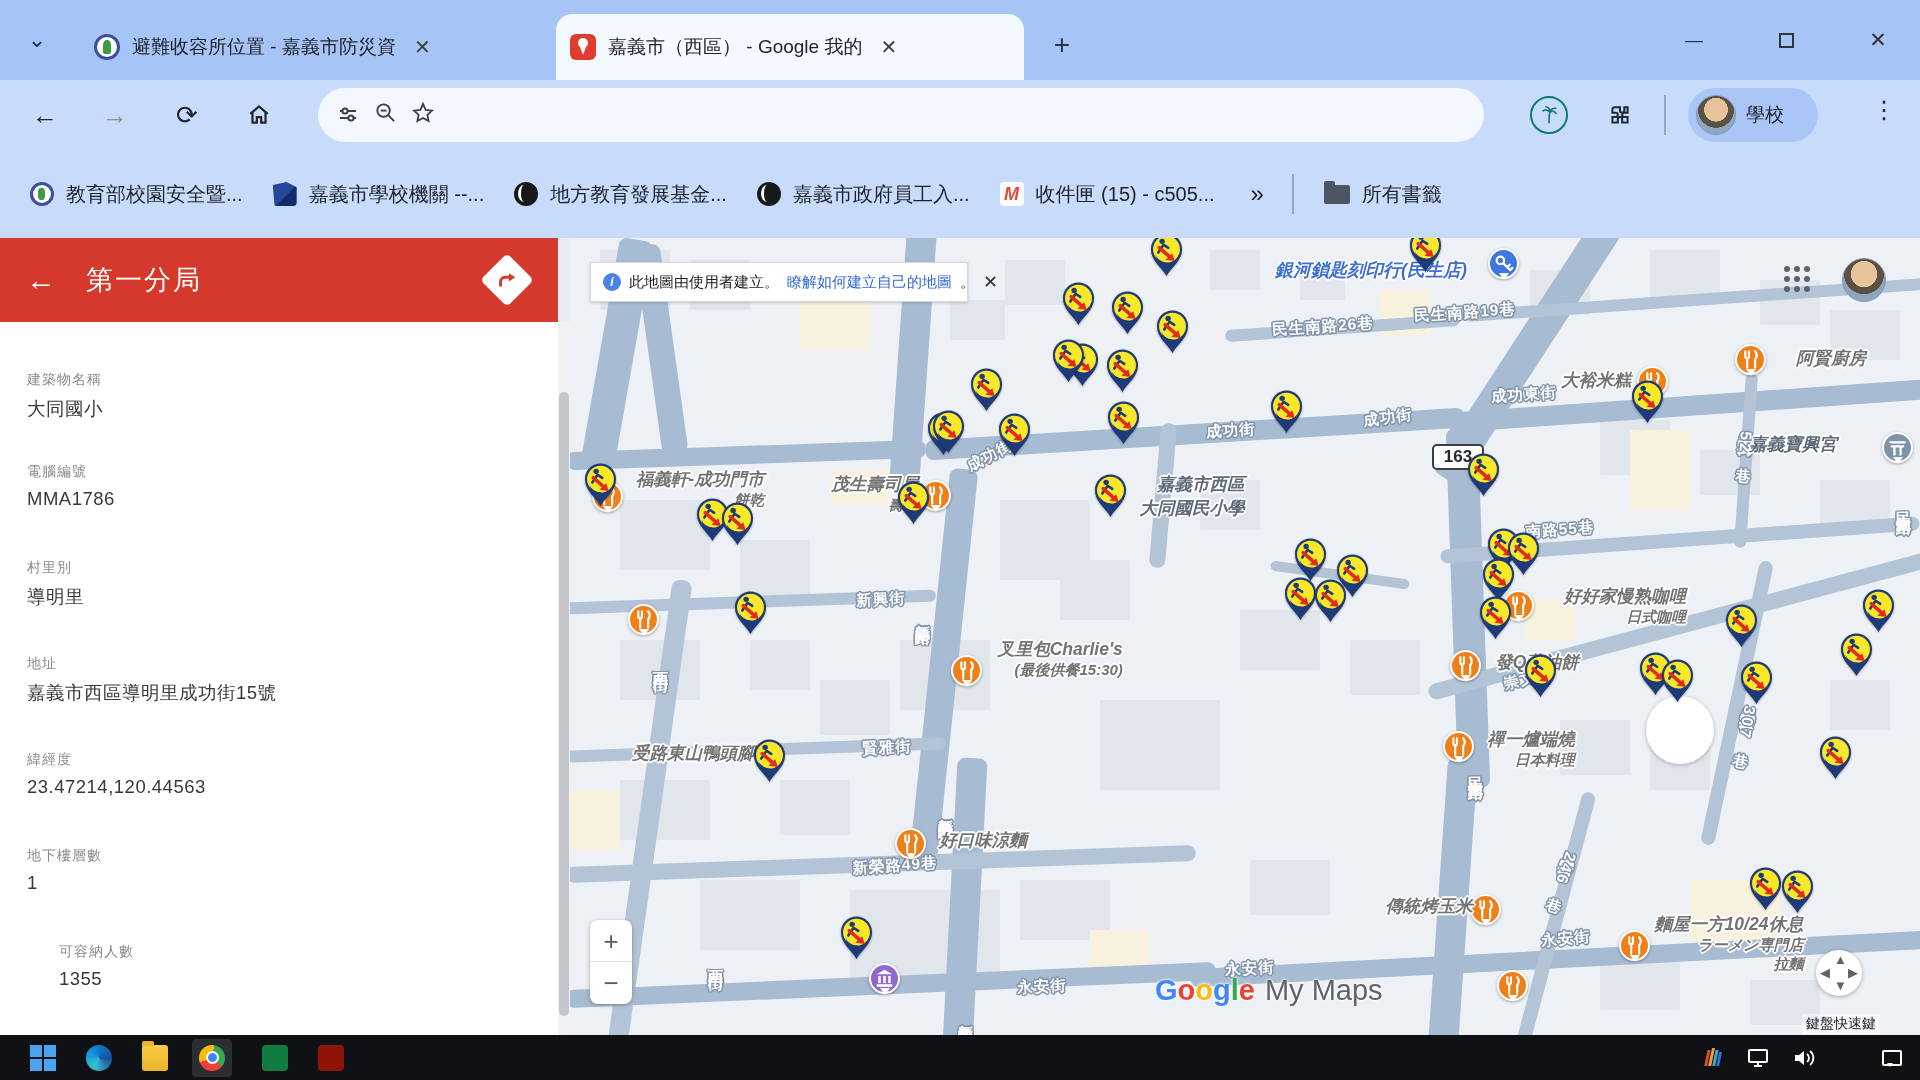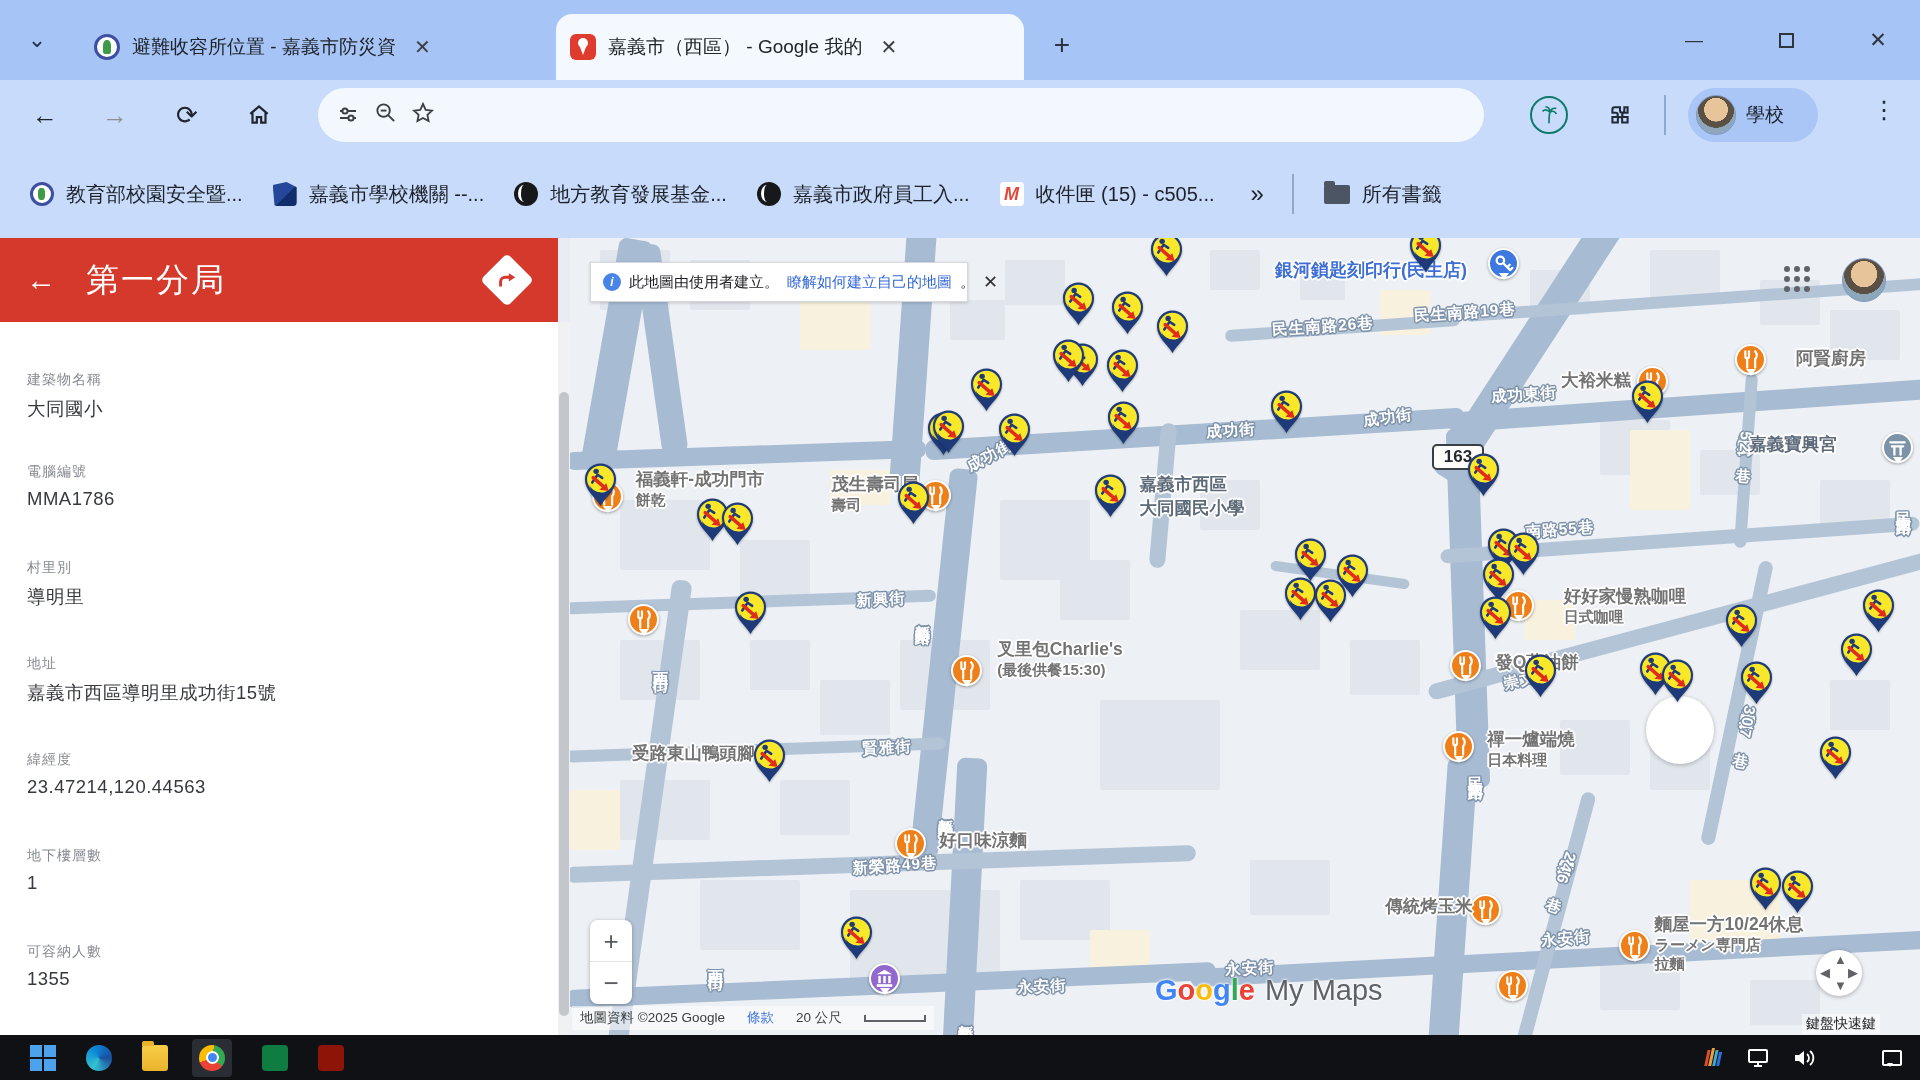--- a/index.html
+++ b/index.html
@@ -51,41 +51,41 @@
   .bmic.gmail { background:#fff; border-radius:4px; color:#e2483c; font-weight:bold; font-size:18px; text-align:center; line-height:24px; }
   #bm-more { margin-left:36px; font-size:24px; color:#1d222b; letter-spacing:-2px;}
   #bm-sep { width:2px; height:40px; background:#8fa8ce; margin-left:30px; }
   .folder { width:26px; height:19px; background:#4b5563; border-radius:2px; position:relative; }
   .folder::before { content:''; position:absolute; top:-4px; left:0; width:11px; height:5px; background:#4b5563; border-radius:2px 2px 0 0; }
 
   
   #sidebar { left:0; top:238px; width:558px; height:797px; background:#fff; }
   #side-header { left:0; top:238px; width:558px; height:84px; background:#d5392b; display:flex; align-items:center; }
   #side-back { color:#fff; font-size:30px; margin-left:26px; }
-  #side-title { color:#fff; font-size:33px; margin-left:30px; letter-spacing:2px; }
+  #side-title { color:#fff; font-size:27px; margin-left:30px; letter-spacing:2px; }
   #dir-diamond { left:488px; top:261px; width:38px; height:38px; background:#fff; transform:rotate(45deg); border-radius:5px; }
   #dir-arrow { left:496px; top:269px; width:22px; height:22px; }
   .field { position:absolute; left:27px; }
   .field .lbl { font-size:14px; color:#868b92; letter-spacing:1px; }
   .field .val { font-size:18.5px; color:#36393e; margin-top:7px; letter-spacing:0.5px;}
   #side-scroll-track { left:558px; top:322px; width:12px; height:713px; background:#f0f1f2; }
   #side-scroll-thumb { left:559px; top:392px; width:10px; height:624px; background:#c3c7cc; border-radius:5px; }
 
   
   #map { left:570px; top:238px; width:1350px; height:797px; background:#edf0f4; overflow:hidden; }
   #map > * { position:absolute; }
   .bldg { background:#e1e5ec; border-radius:2px; z-index:1; }
   .cream { background:#f8f1de; border-radius:2px; z-index:1; }
   .road { background:#a7bbd2; border-radius:8px; z-index:2; }
   .road.minor { background:#b3c4d7; }
   .street { z-index:4; color:#fff; font-size:15.5px; font-weight:bold; letter-spacing:1px; white-space:nowrap;
     text-shadow:-1.5px 0 #7e92aa, 1.5px 0 #7e92aa, 0 -1.5px #7e92aa, 0 1.5px #7e92aa, -1px -1px #7e92aa, 1px 1px #7e92aa, 1px -1px #7e92aa, -1px 1px #7e92aa; }
   .street.vert { writing-mode:vertical-rl; letter-spacing:3px; }
-  .poi { z-index:6; text-align:left; font-weight:bold; white-space:nowrap;
-    text-shadow:-2px 0 #fff, 2px 0 #fff, 0 -2px #fff, 0 2px #fff, -1px -1px #fff, 1px 1px #fff, 1px -1px #fff, -1px 1px #fff; }
+  .poi { z-index:6; text-align:right; font-weight:bold; white-space:nowrap;
+    text-shadow:-2px 0 #fff, 2px 0 #fff, 0 -2px #fff, 0 2px #fff, -1px -1px #fff, 1px 1px #fff, 1px -1px #fff, -1px 1px #fff;font-style:italic; }
   .poi.orange { color:#737373; font-size:17.5px;margin-left:20px; }
   .poi.orange .l2 { font-size:15px; }
   .poi.blue { color:#3f6fd6; font-size:18px; }
   .poi.gray { color:#5d6a79; font-size:17.5px; }
   .gicon { z-index:5; width:31px; height:31px; border-radius:50%; border:2px solid #fff; box-shadow:0 1px 3px rgba(0,0,0,.35); }
   .gicon::after { content:''; position:absolute; left:50%; bottom:-8px; transform:translateX(-50%); border:5px solid transparent; border-top:7px solid #fff; }
   .gicon svg { position:absolute; left:-2px; top:-2px; width:31px; height:31px; }
   .gicon.fork { background:#ef8019; }
   .gicon.key { background:#3d77e0; }
   .gicon.temple { background:#7d93a8; }
@@ -303,21 +303,21 @@
       <div class="val">嘉義市西區導明里成功街15號</div>
     </div>
     <div class="field" style="top: 751px;">
       <div class="lbl">緯經度</div>
       <div class="val">23.47214,120.44563</div>
     </div>
     <div class="field" style="top: 847px;">
       <div class="lbl">地下樓層數</div>
       <div class="val">1</div>
     </div>
-    <div class="field" style="top: 943px;">
+    <div class="field" style="top: 943px; margin-left: 32px;">
       <div class="lbl">可容納人數</div>
       <div class="val">1355</div>
     </div>
   </div>
 <div class="abs" id="side-scroll-track"></div>
 <div class="abs" id="side-scroll-thumb"></div>
 
 <div class="abs" id="map">
   <div id="sel-circle"></div>
   <div id="shield163">163</div>
@@ -345,26 +345,20 @@
     <div>−</div>
   </div>
   <div id="panctl">
     <span style="left:18px;top:2px">▲</span>
     <span style="left:18px;top:28px">▼</span>
     <span style="left:4px;top:15px">◀</span>
     <span style="left:32px;top:15px">▶</span>
   </div>
   <div id="glogo">
     <span style="color:#4285F4">G</span><span style="color:#EA4335">o</span><span style="color:#FBBC05">o</span><span style="color:#4285F4">g</span><span style="color:#34A853">l</span><span style="color:#EA4335">e</span><span class="mm">My Maps</span>
-  </div>
-  <div id="attrib">
-    <span>地圖資料 ©2025 Google</span>
-    <span class="lnk">條款</span>
-    <span>20 公尺</span>
-    <span id="scalebar"></span>
   </div>
   <div id="kbd-hint">鍵盤快速鍵</div>
 <div class="road" style="left: 328px; top: -10px; width: 30px; height: 260px; transform: rotate(4deg);"></div>
     <div class="road" style="left: 360px; top: 230px; width: 28px; height: 390px; transform: rotate(6deg);"></div>
     <div class="road" style="left: 380px; top: 520px; width: 30px; height: 290px; transform: rotate(3deg);"></div>
     <div class="road" style="left: 943px; top: -45px; width: 32px; height: 310px; transform: rotate(33deg);"></div>
     <div class="road" style="left: 882px; top: 190px; width: 32px; height: 360px; transform: rotate(-2deg);"></div>
     <div class="road" style="left: 868px; top: 520px; width: 30px; height: 290px; transform: rotate(4deg);"></div>
     <div class="road" style="left: 355px; top: 186px; width: 540px; height: 20px; transform: rotate(-3.5deg);"></div>
     <div class="road" style="left: 878px; top: 158px; width: 480px; height: 20px; transform: rotate(-4deg);"></div>

